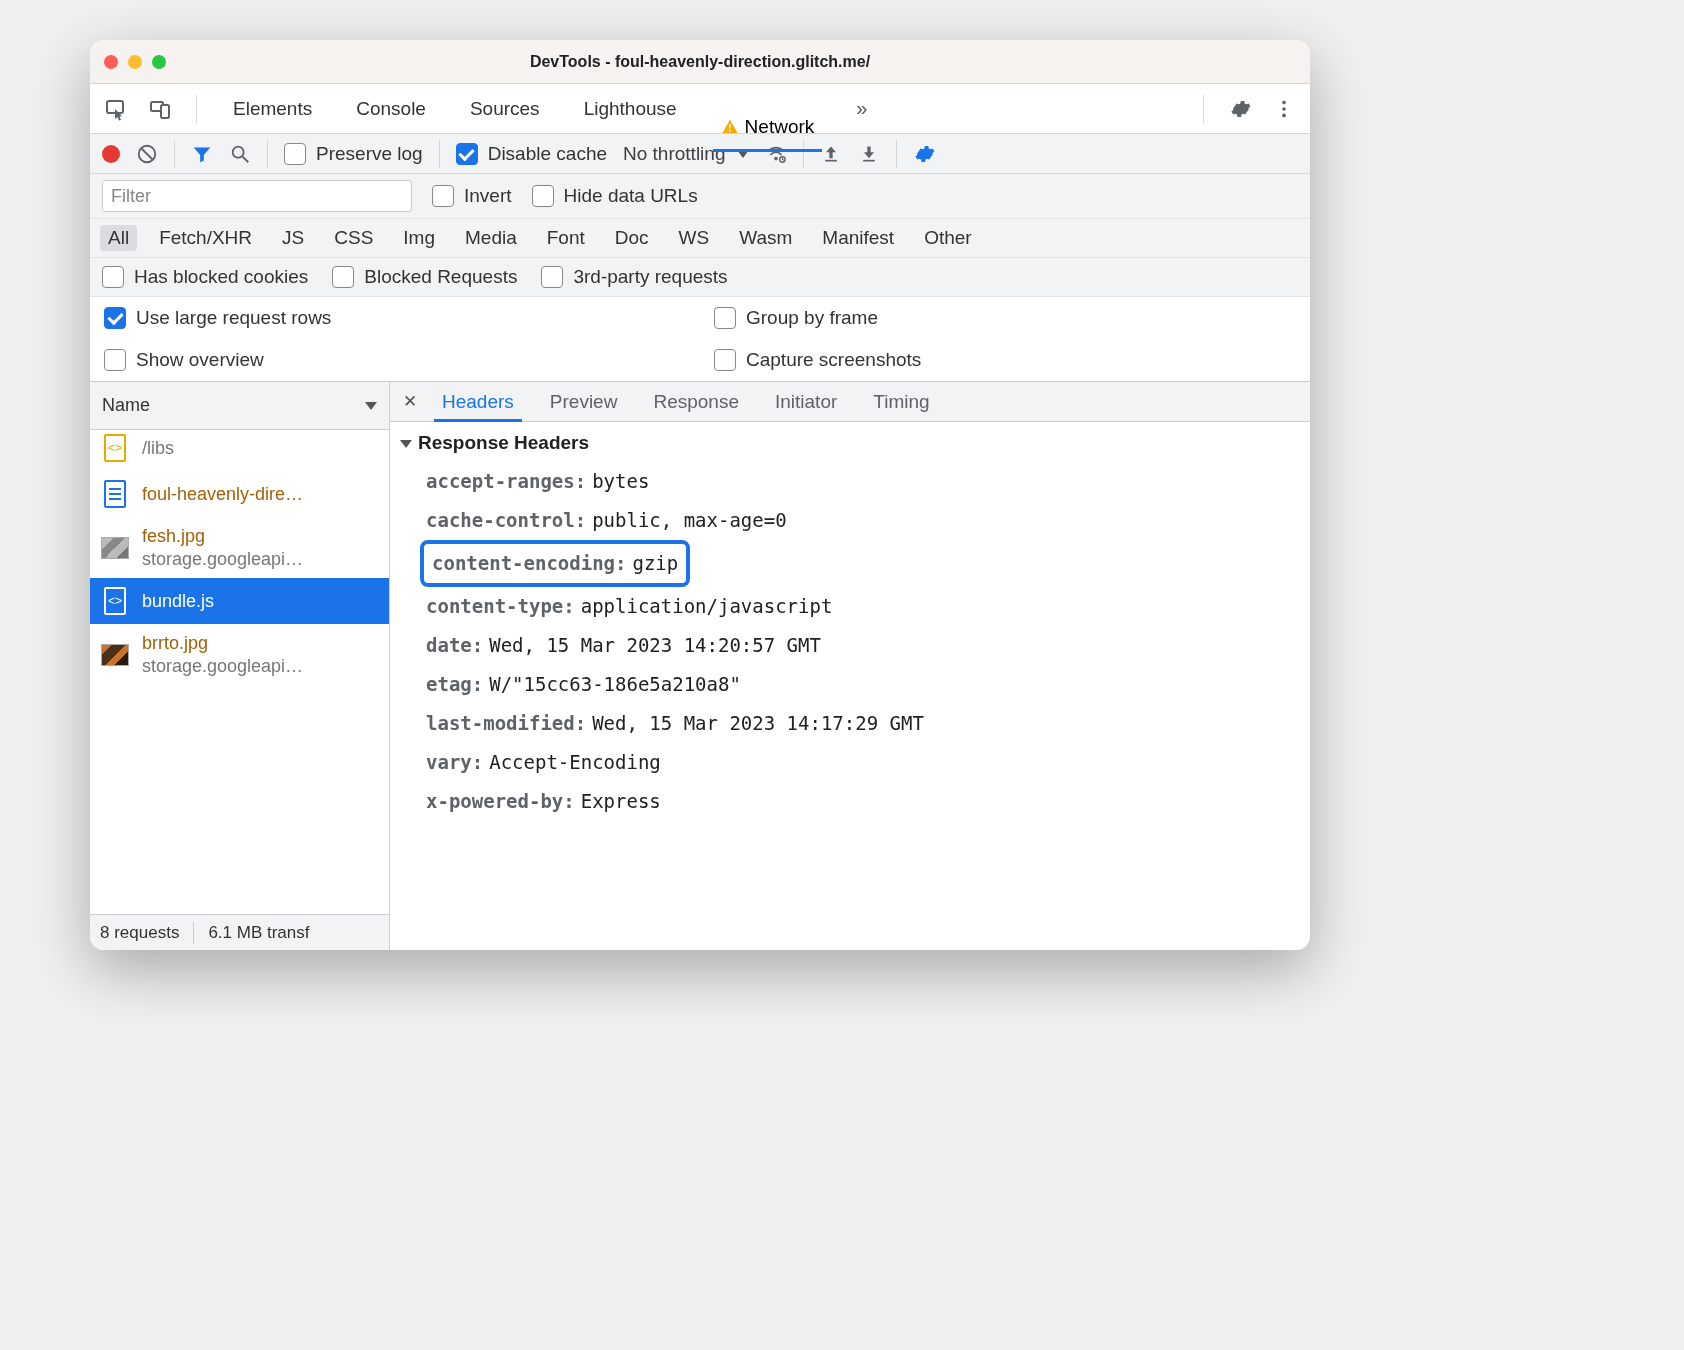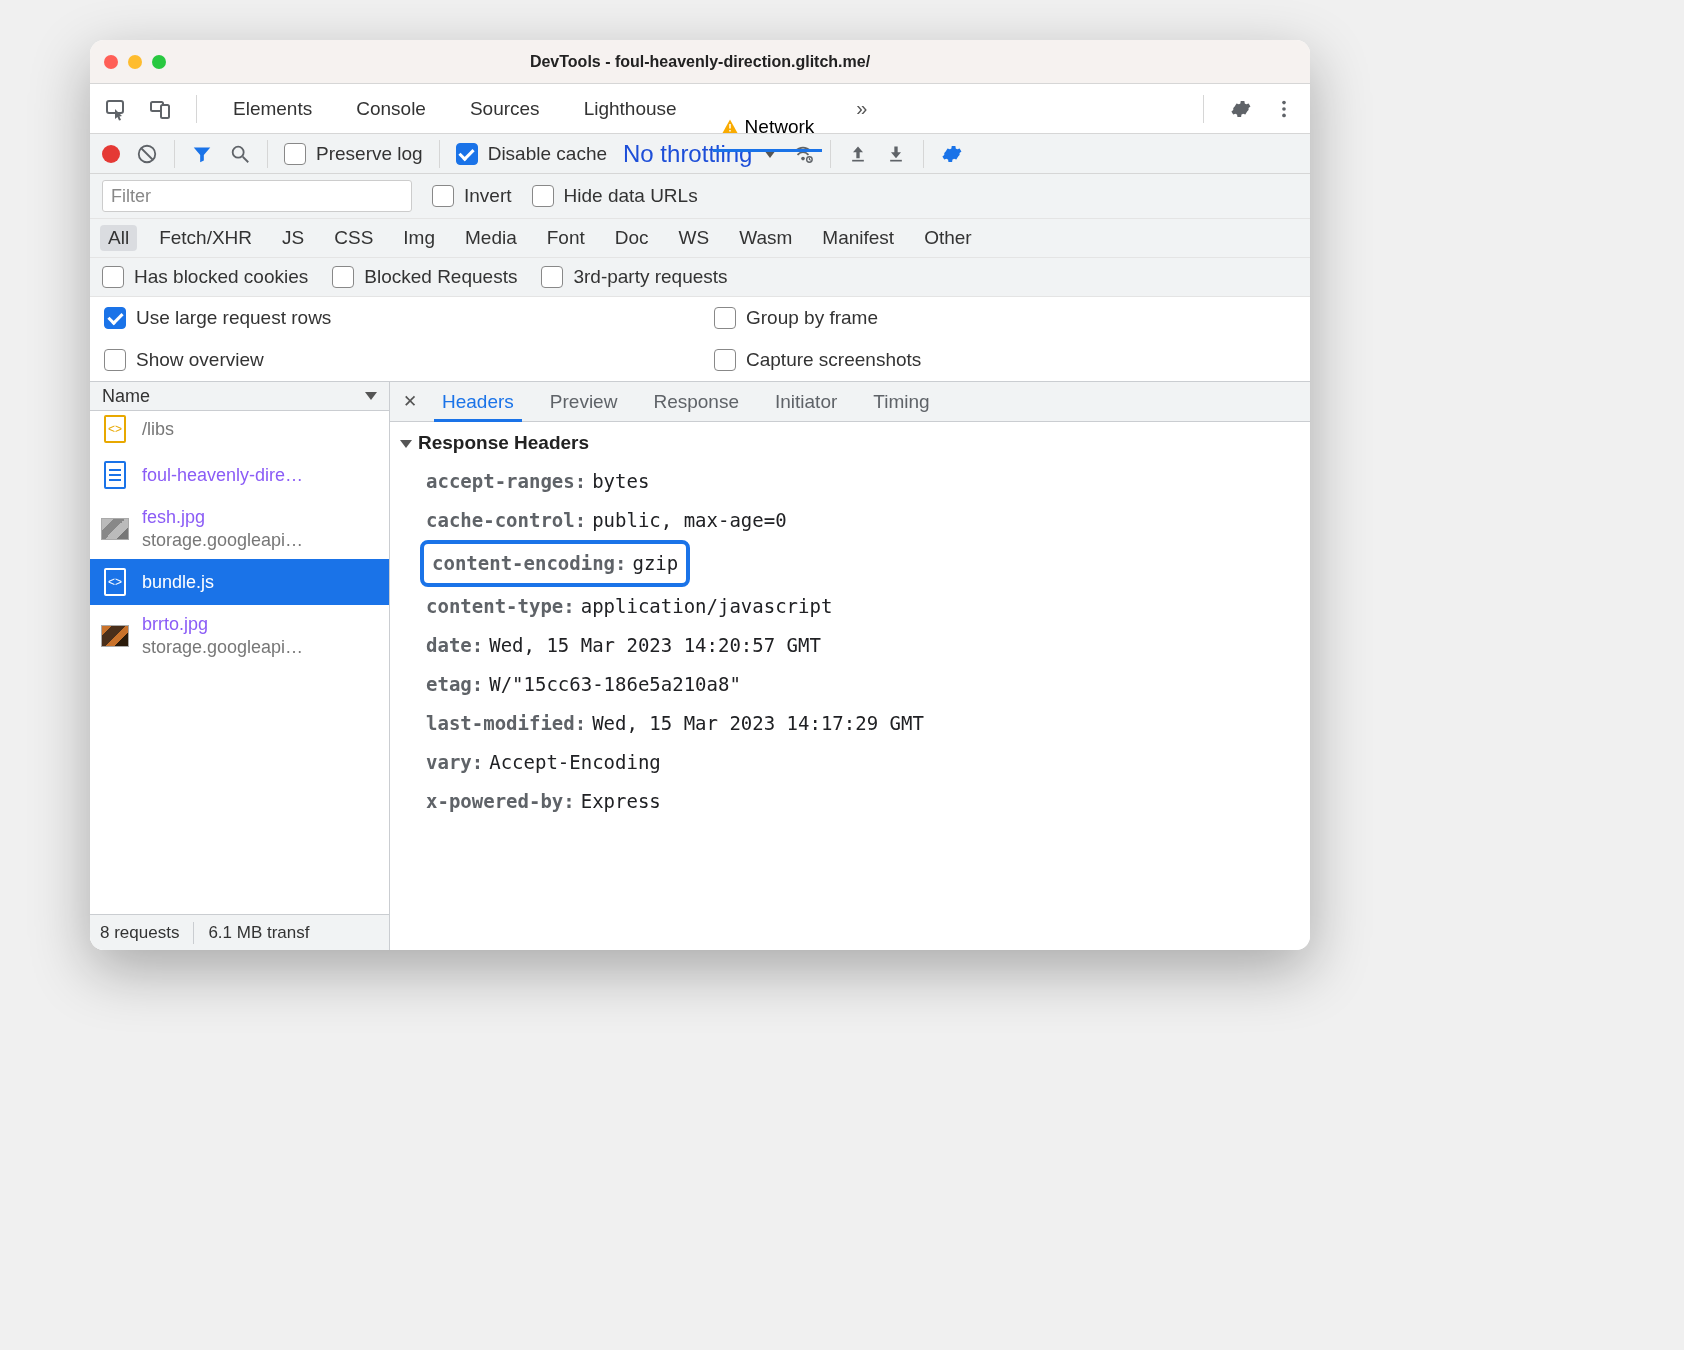--- a/index.html
+++ b/index.html
@@ -108,21 +108,21 @@
   .cb.checked::after {
     content: "";
     width: 6px;
     height: 11px;
     border: solid #fff;
     border-width: 0 3px 3px 0;
     transform: rotate(45deg);
     margin-top: -2px;
   }
   .lbl { font-size: 19px; color: #333; display: flex; align-items: center; gap: 10px; }
-  .throttle { font-size: 24px; color: #1d4ed8; display: flex; align-items: center; gap: 12px; }
+  .throttle { font-size: 19px; color: #404040; display: flex; align-items: center; gap: 12px; }
   .tri-down {
     width: 0; height: 0;
     border-left: 6px solid transparent;
     border-right: 6px solid transparent;
     border-top: 8px solid #555;
   }
   .filterbar {
     display: flex;
     align-items: center;
     padding: 6px 12px;
@@ -186,21 +186,21 @@
     overflow: hidden;
   }
   .sidebar {
     width: 300px;
     border-right: 1px solid #cacdd1;
     display: flex;
     flex-direction: column;
     background: #fff;
   }
   .name-header {
-    height: 29px;
+    height: 48px;
     display: flex;
     align-items: center;
     padding: 0 12px;
     border-bottom: 1px solid #cacdd1;
     font-size: 18px;
     color: #333;
     background: #f1f3f4;
     justify-content: space-between;
   }
   .rows { flex: 1; overflow: hidden; }
@@ -213,21 +213,21 @@
   }
   .row .rowicon {
     width: 30px;
     height: 30px;
     display: flex;
     align-items: center;
     justify-content: center;
     flex-shrink: 0;
   }
   .row .txt { display: flex; flex-direction: column; font-size: 18px; line-height: 1.25; overflow: hidden; }
-  .row .txt .a { color: #8b5cf6; white-space: nowrap; overflow: hidden; text-overflow: ellipsis; }
+  .row .txt .a { color: #a16207; white-space: nowrap; overflow: hidden; text-overflow: ellipsis; }
   .row .txt .b { color: #777; white-space: nowrap; overflow: hidden; text-overflow: ellipsis; }
   .row.selected { background: #1a73e8; color: #fff; }
   .row.selected .txt .a { color: #fff; }
   .row.half { padding-top: 3px; }
   .statusbar {
     height: 36px;
     border-top: 1px solid #cacdd1;
     display: flex;
     align-items: center;
     padding: 0 10px;

